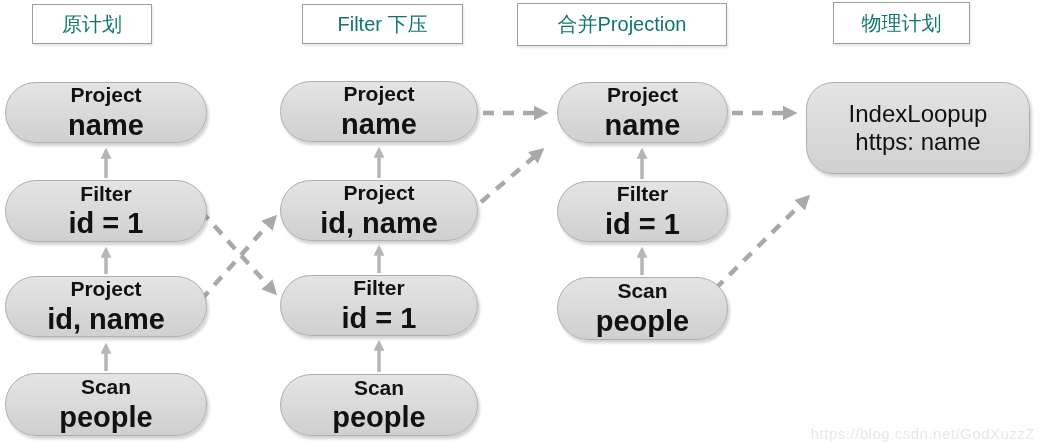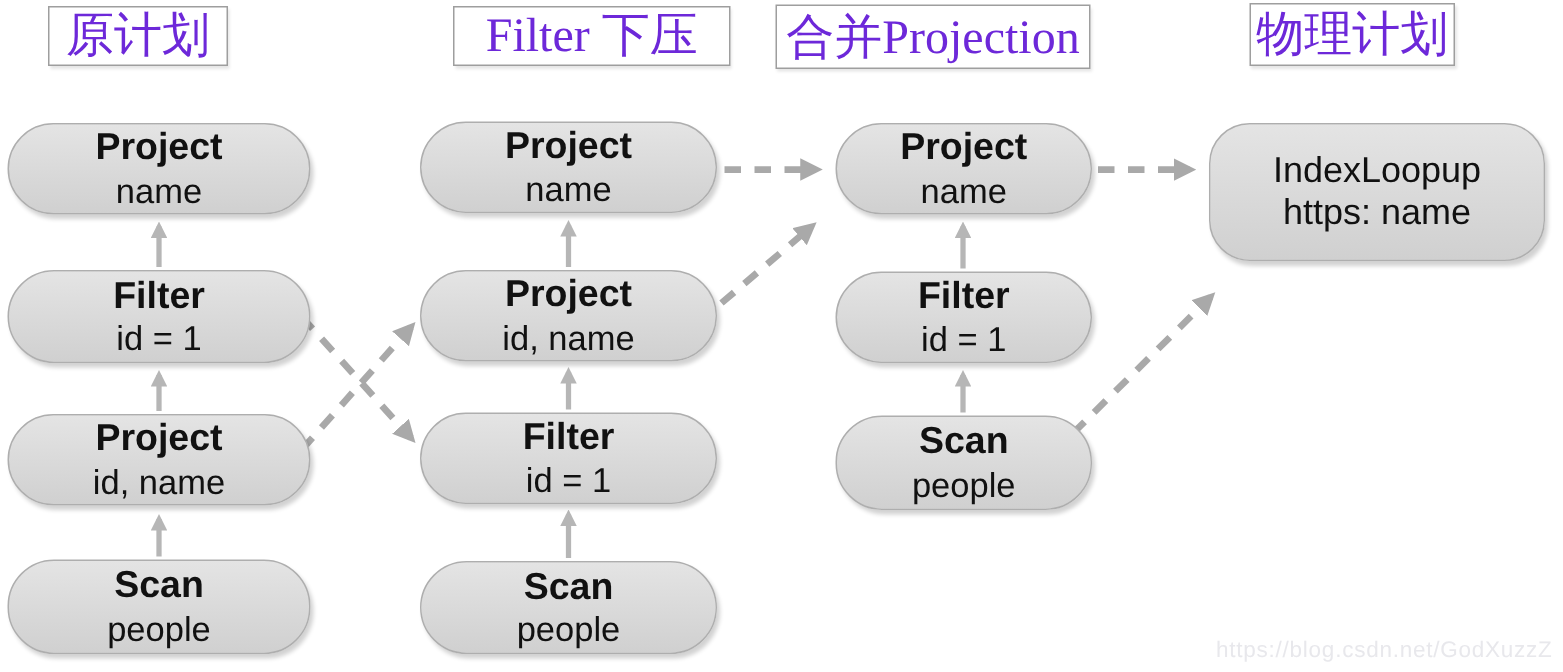--- a/index.html
+++ b/index.html
@@ -13,38 +13,37 @@
   .arrow-layer{
     position:absolute;left:0;top:0;width:1042px;height:448px;
     z-index:0;
   }
   .stage-title{
     position:absolute;
     background:#ffffff;
     border:1.5px solid #9e9e9e;
     box-shadow:1px 2px 2px rgba(0,0,0,0.10);
     display:flex;align-items:center;justify-content:center;
-    font-size:32px;color:#6d28d9;
+    font-size:20px;color:#0f766e;
     z-index:2;
     box-sizing:border-box;
-    font-family:Liberation Serif, serif;
   }
   .node{
     position:absolute;
     background:linear-gradient(180deg,#e4e4e4 0%,#d6d6d6 70%,#d0d0d0 100%);
     border:1.5px solid #aeaeae;
     border-radius:31px;
     box-shadow:2px 3px 3px rgba(0,0,0,0.18);
     display:flex;flex-direction:column;align-items:center;justify-content:center;
     z-index:1;
     box-sizing:border-box;
     line-height:1.18;
   }
-  .node .op{font-weight:bold;font-size:25px;color:#111111;}
-  .node .arg{font-weight:normal;font-size:23px;color:#111111;}
+  .node .op{font-weight:bold;font-size:21px;color:#111111;}
+  .node .arg{font-weight:bold;font-size:29px;color:#111111;}
   .node.plain{border-radius:27px;}
   .node.plain .op{font-weight:normal;font-size:24px;}
   .node.plain .arg{font-weight:normal;font-size:24px;}
   .watermark{
     position:absolute;right:7px;bottom:6px;
     font-size:15px;color:#e8e8ec;
     z-index:3;letter-spacing:0.5px;
   }
 </style>
 </head>
@@ -83,21 +82,21 @@
       <path d="M201 211 L274 292" marker-end="url(#ah-dash)"></path>
       <path d="M201 300 L274 218" marker-end="url(#ah-dash)"></path>
       <path d="M483 113 L544 113" marker-end="url(#ah-dash)"></path>
       <path d="M481 202 L541 151" marker-end="url(#ah-dash)"></path>
       <path d="M732 113 L793 113" marker-end="url(#ah-dash)"></path>
       <path d="M701 303 L807 198" marker-end="url(#ah-dash)"></path>
     </g>
   </svg>
 
   <div class="stage-title" style="left:32px;top:4px;width:120px;height:40px">原计划</div>
-  <div class="stage-title" style="left:302px;top:4px;width:185px;height:40px">Filter 下压</div>
+  <div class="stage-title" style="left:302px;top:4px;width:161px;height:40px">Filter 下压</div>
   <div class="stage-title" style="left:833px;top:2px;width:137px;height:42px">物理计划</div>
   <div class="stage-title" style="left:517px;top:3px;width:210px;height:43px">合并Projection</div>
 
   <div class="node" style="left:5px;top:82px;width:202px;height:61px">
     <div class="op">Project</div>
     <div class="arg">name</div>
   </div>
   <div class="node" style="left:5px;top:180px;width:202px;height:62px">
     <div class="op">Filter</div>
     <div class="arg">id = 1</div>

